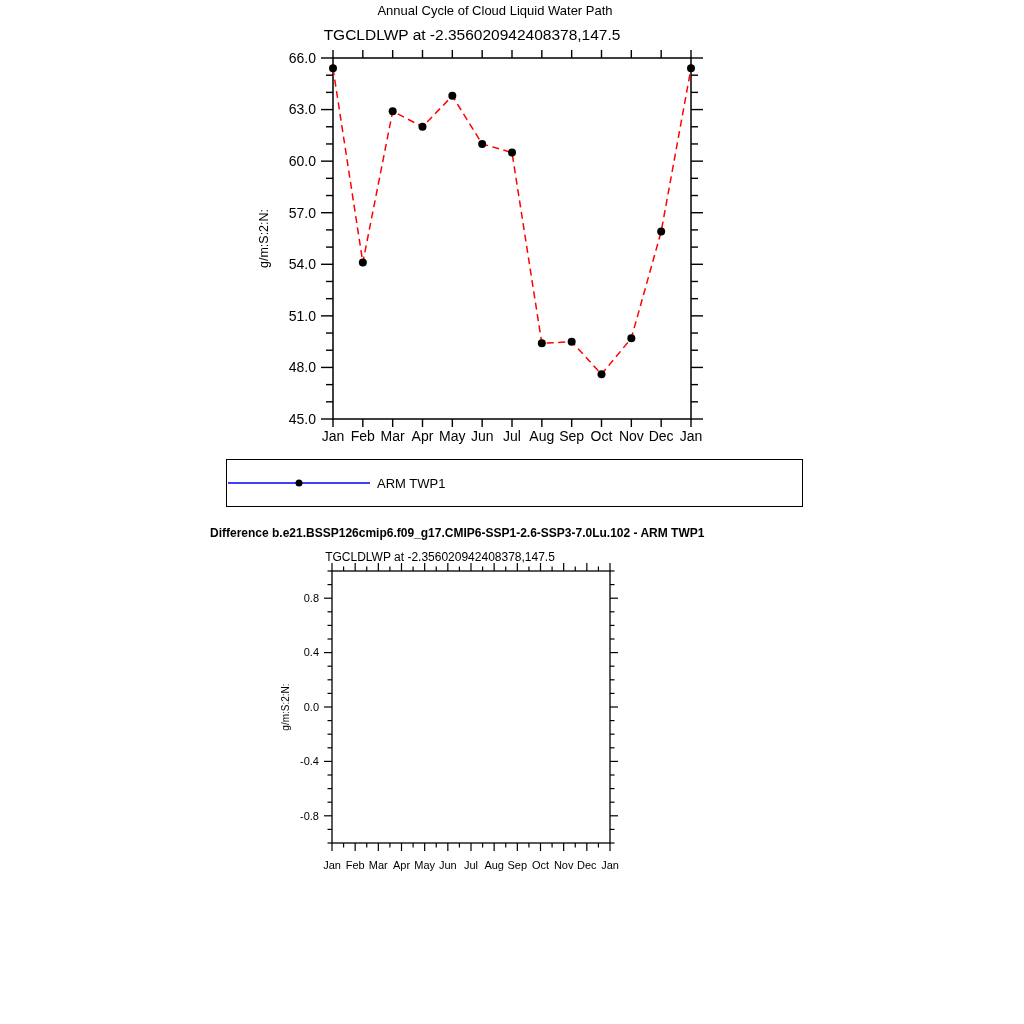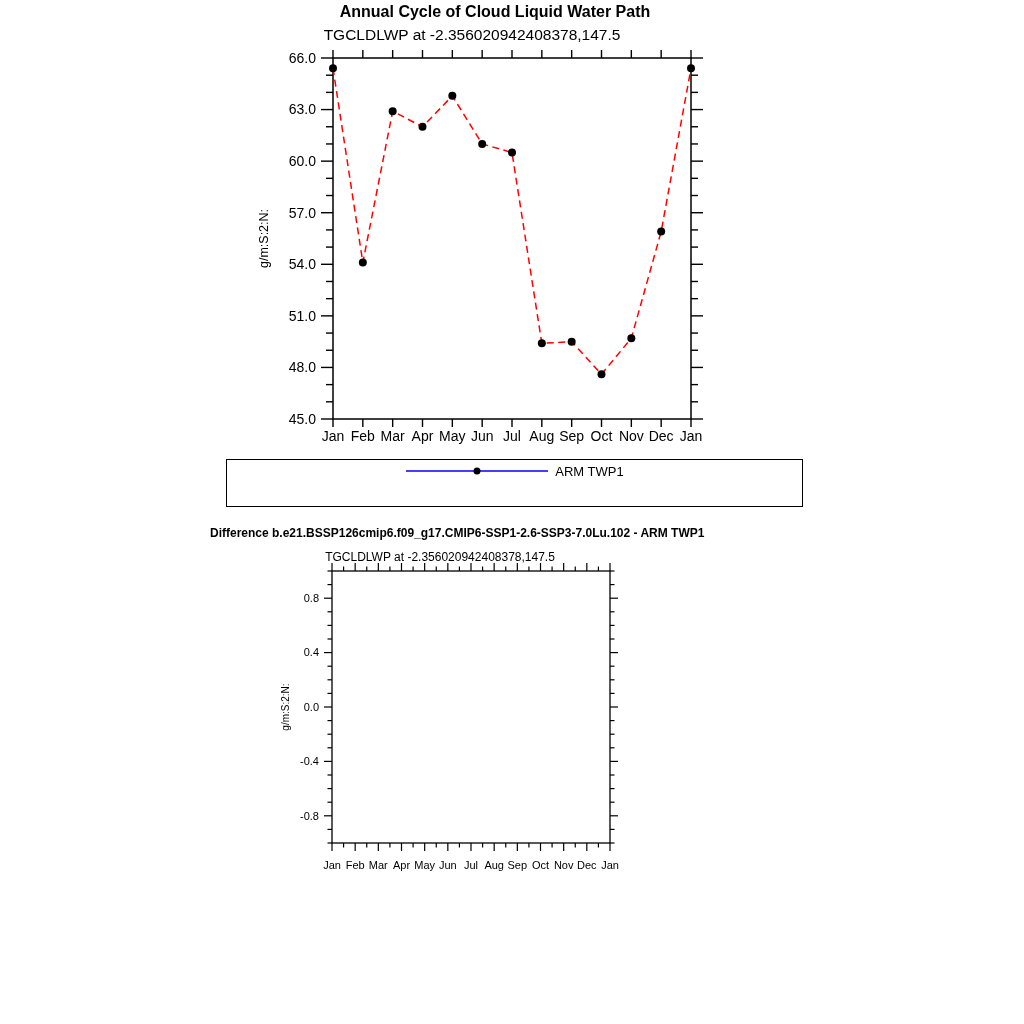--- a/index.html
+++ b/index.html
@@ -1,30 +1,30 @@
 <!DOCTYPE html>
 <html><head>
 <meta charset="utf-8">
 <style>
   html,body{margin:0;padding:0;background:#ffffff;}
   #canvas{position:relative;width:1024px;height:1024px;background:#ffffff;overflow:hidden;
           font-family:"Liberation Sans",sans-serif;color:#000;}
   .abs{position:absolute;white-space:nowrap;line-height:1;}
   .center{transform:translateX(-50%);}
-  #top-title{top:4px;left:495px;font-size:16px;font-weight:bold;}
+  #top-title{top:4px;left:495px;font-size:13px;font-weight:normal;}
   #top-subtitle{top:27px;left:472px;font-size:15.5px;}
   #diff-title{top:527px;left:175px;font-size:12px;font-weight:bold;padding-left:35px;}
   #diff-subtitle{top:551px;left:440px;font-size:12px;}
   svg.chart{position:absolute;}
   #chart-top{left:250px;top:45px;width:560px;height:412px;}
   #chart-diff{left:250px;top:555px;width:420px;height:330px;}
   svg text{font-family:"Liberation Sans",sans-serif;fill:#000;}
   #legend-box{position:absolute;left:226px;top:459px;width:577px;height:48px;
               border:1.8px solid #000;box-sizing:border-box;background:#fff;
-              display:flex;flex-direction:row;justify-content:space-evenly;}
+              display:flex;flex-direction:column;justify-content:space-evenly;}
   .legend-row{display:flex;align-items:center;height:22px;}
   .legend-row svg{width:146px;height:18px;flex:0 0 auto;}
   .legend-label{font-size:13px;margin-left:4px;white-space:nowrap;}
 </style>
 </head>
 <body>
 
 <div id="canvas">
 
   <div id="top-title" class="abs center">Annual Cycle of Cloud Liquid Water Path</div>

